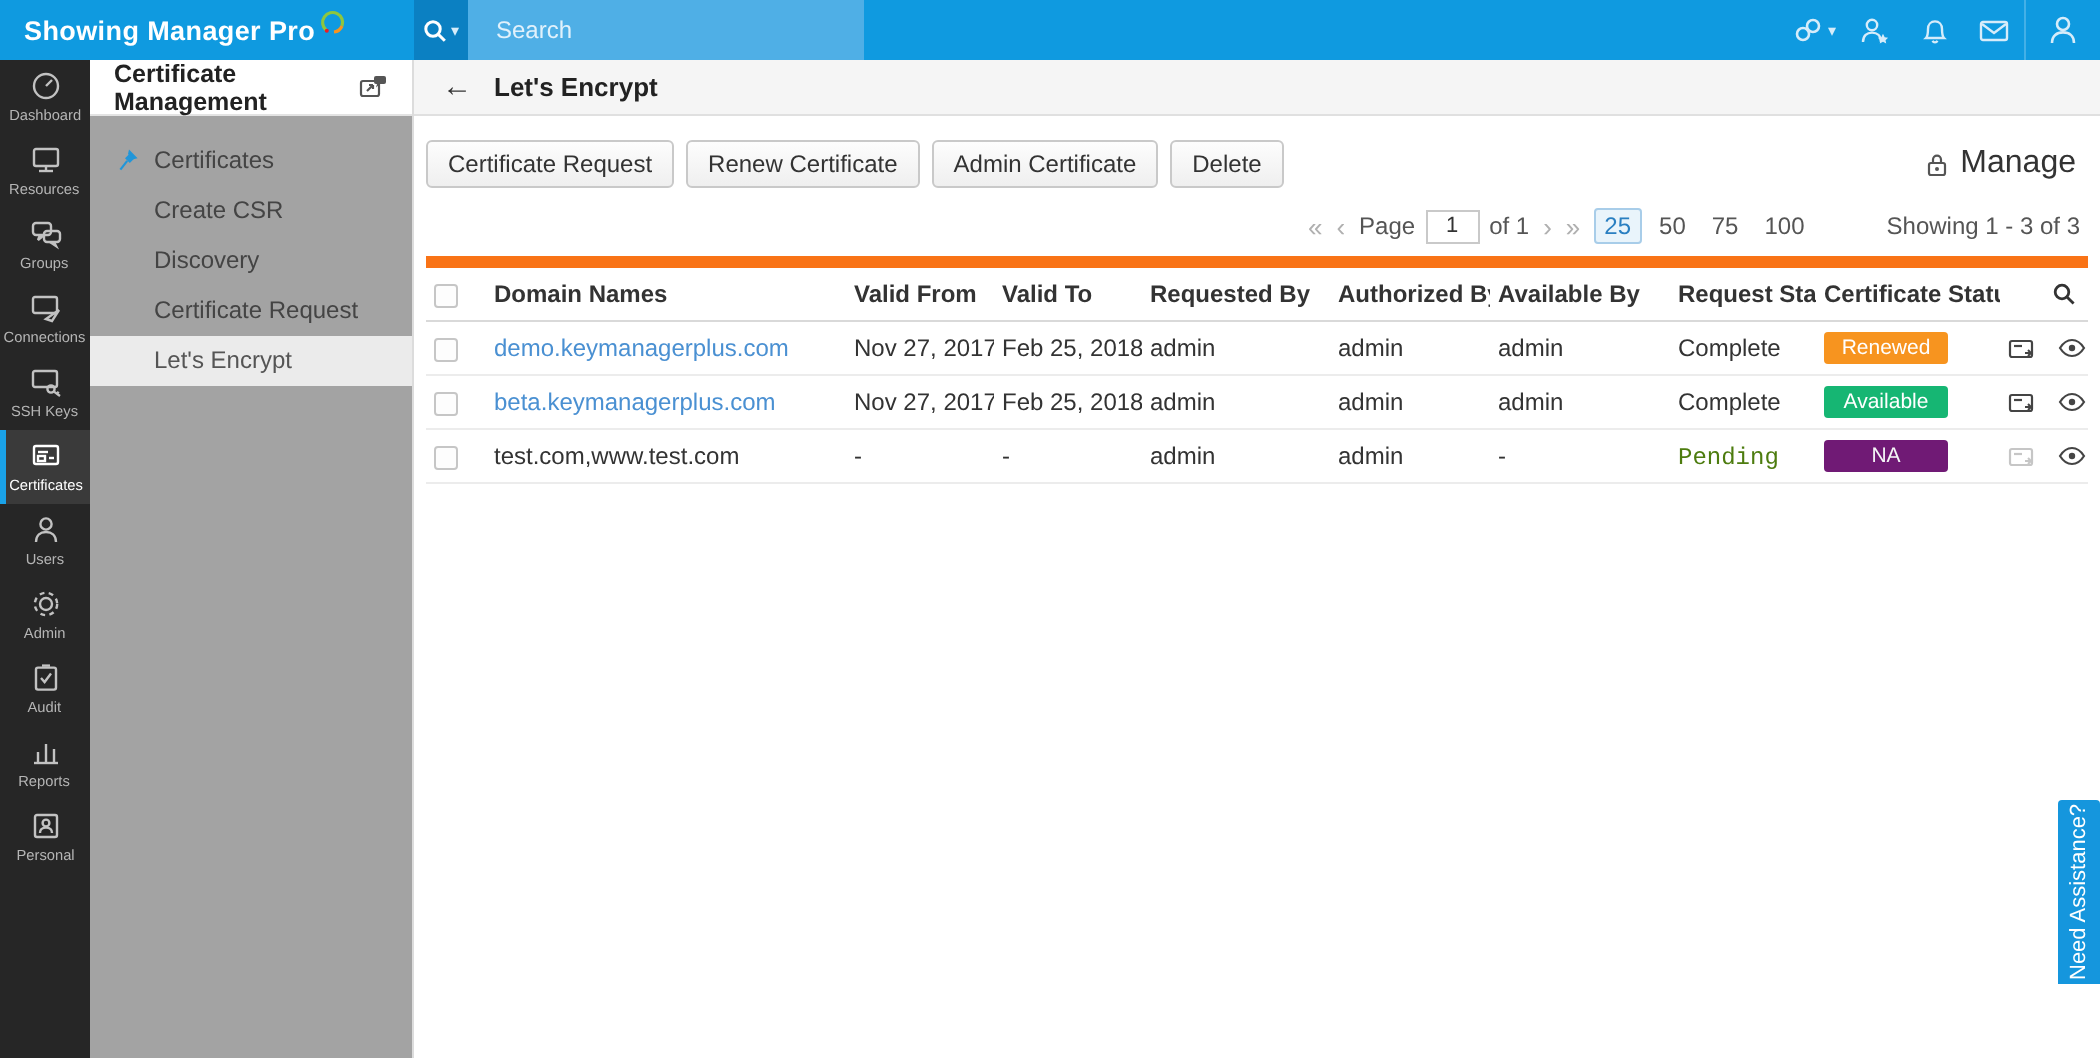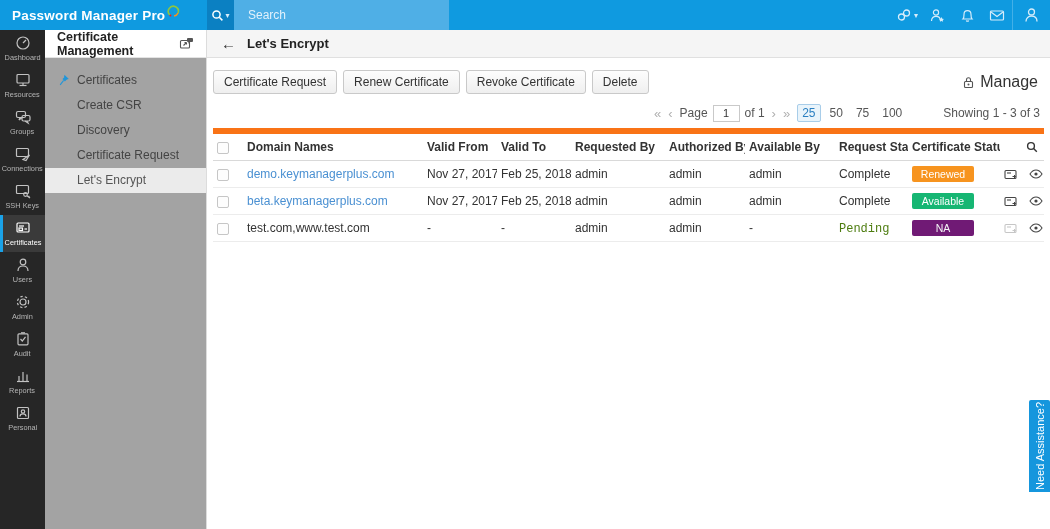--- a/index.html
+++ b/index.html
@@ -4,21 +4,21 @@
 <style>
   * { margin:0; padding:0; box-sizing:border-box; }
   html,body { width:1050px; height:529px; font-family:"Liberation Sans", sans-serif; background:#fff; overflow:hidden; position:relative; }
 
   
   .topbar { position:absolute; top:0; left:0; width:1050px; height:30px; background:#0f9ae0; display:flex; align-items:stretch; z-index:10; }
   .logo-area { width:207px; display:flex; align-items:center; padding-left:12px; }
   .logo-text { color:#fff; font-weight:bold; font-size:13.5px; letter-spacing:.2px; white-space:nowrap; }
   .swoosh { margin-left:2px; margin-top:-8px; }
   .search-btn { width:27px; background:#0b80c2; display:flex; align-items:center; justify-content:center; cursor:pointer; }
-  .search-field { width:215px; background:#4fafe6; border:none; outline:none; color:#fff; font-size:12px; padding-left:14px; font-family:"Liberation Sans", sans-serif; }
+  .search-field { width:198px; background:#4fafe6; border:none; outline:none; color:#fff; font-size:12px; padding-left:14px; font-family:"Liberation Sans", sans-serif; }
   .search-field::placeholder { color:#e9f5fd; opacity:.95; }
   .topbar-spacer { flex:1; }
   .topbar-icons { display:flex; align-items:stretch; }
   .tb-icon { width:30px; display:flex; align-items:center; justify-content:center; color:#d6ecfa; cursor:pointer; }
   .tb-icon.profile { width:38px; border-left:1px solid rgba(255,255,255,.22); }
   .caret { font-size:8px; color:#d6ecfa; margin-left:1px; }
 
   
   .leftnav { position:absolute; top:30px; left:0; width:45px; height:499px; background:#262626; }
   .nav-item { height:37px; display:flex; flex-direction:column; align-items:center; justify-content:center; gap:2px; color:#b5b5b5; font-size:8px; cursor:pointer; border-left:3px solid transparent; padding-right:3px; }
@@ -71,21 +71,21 @@
 
   .assist { position:absolute; right:0; top:400px; width:21px; height:92px; background:#1596dd; color:#fff; font-size:11px; display:flex; align-items:center; justify-content:center; writing-mode:vertical-rl; transform:rotate(180deg); cursor:pointer; border-radius:0 0 2px 2px; }
 
   svg { display:block; }
 </style>
 </head>
 <body>
 
 <div class="topbar">
   <div class="logo-area">
-    <span class="logo-text">Password Manager Pro</span>
+    <span class="logo-text">Showing Manager Pro</span>
     <span class="swoosh">
       <svg width="13" height="13" viewBox="0 0 13 13" fill="none">
         <path d="M3 10 A5 5 0 1 1 11 8" stroke="#8dc63f" stroke-width="1.6"></path>
         <path d="M11 8 A5 5 0 0 1 7 11" stroke="#f7941e" stroke-width="1.6"></path>
         <circle cx="3.4" cy="10.4" r="1" fill="#ed1c24"></circle>
       </svg>
     </span>
   </div>
   <div class="search-btn">
     <span>
@@ -301,21 +301,21 @@
 
   <div class="page-header">
     <span class="back-arrow">←</span>
     <span class="page-title">Let's Encrypt</span>
   </div>
 
   <div class="toolbar-row">
     <div class="btns">
       <button class="btn">Certificate Request</button>
       <button class="btn">Renew Certificate</button>
-      <button class="btn">Revoke Certificate</button>
+      <button class="btn">Admin Certificate</button>
       <button class="btn">Delete</button>
     </div>
     <div class="manage">
       <span>
         <svg width="13" height="13" viewBox="0 0 13 13" fill="none" stroke="#555" stroke-width="1.1">
           <rect x="2.5" y="5.5" width="8" height="6" rx="1"></rect>
             <path d="M4.5 5.5 V3.8 a2 2 0 0 1 4 0 V5.5"></path>
             <circle cx="6.5" cy="8.5" r="1" fill="#555" stroke="none"></circle>
         </svg>
       </span>

